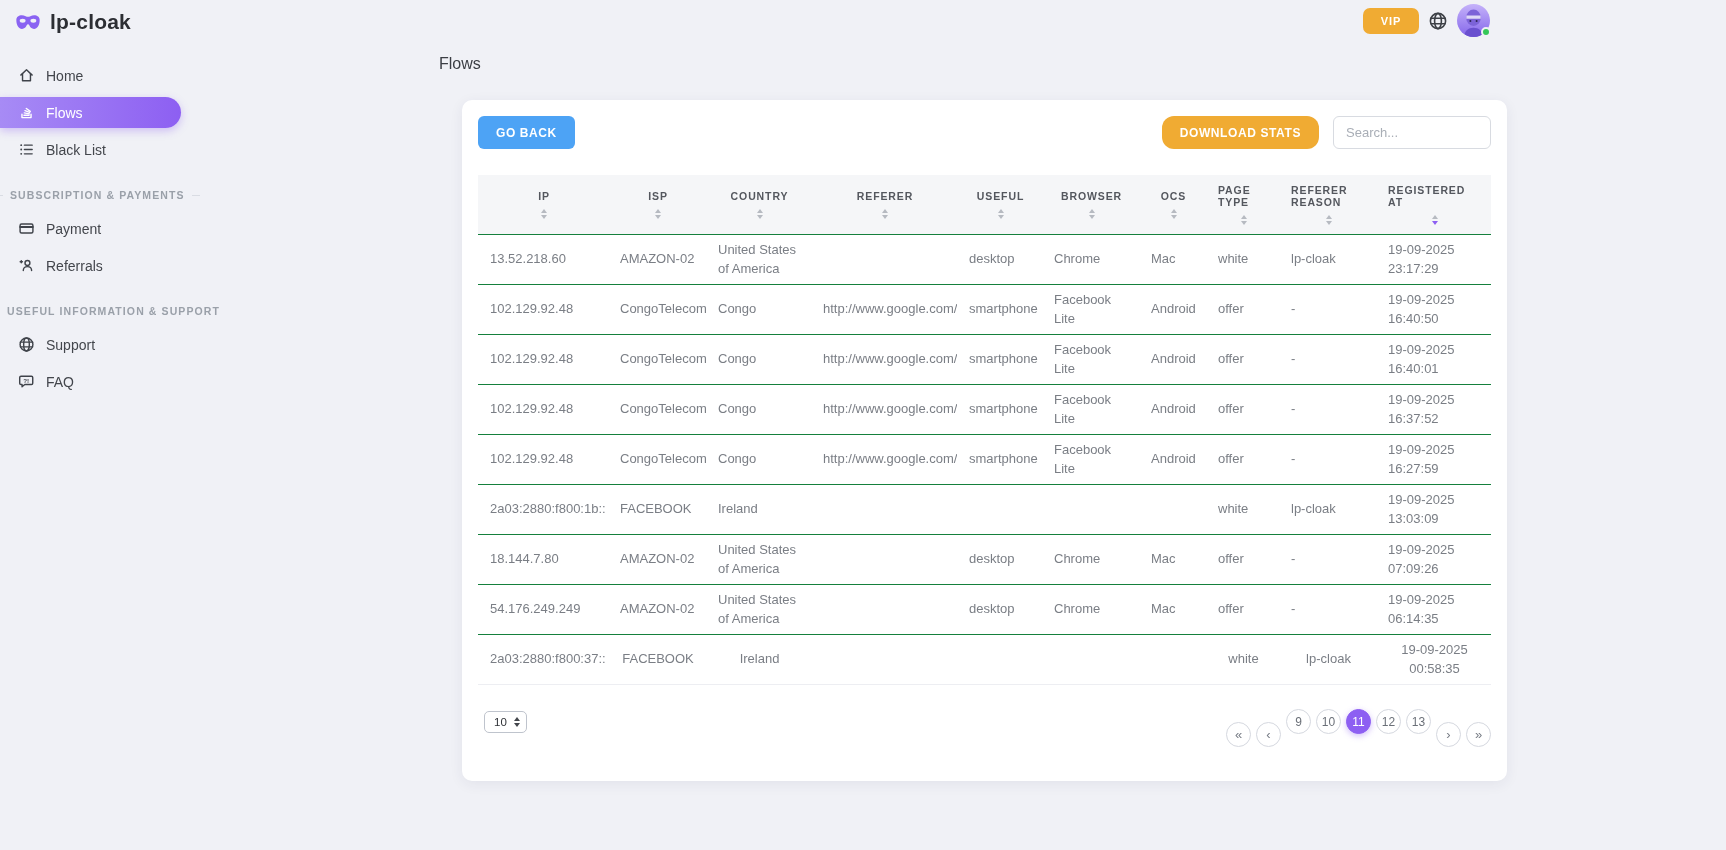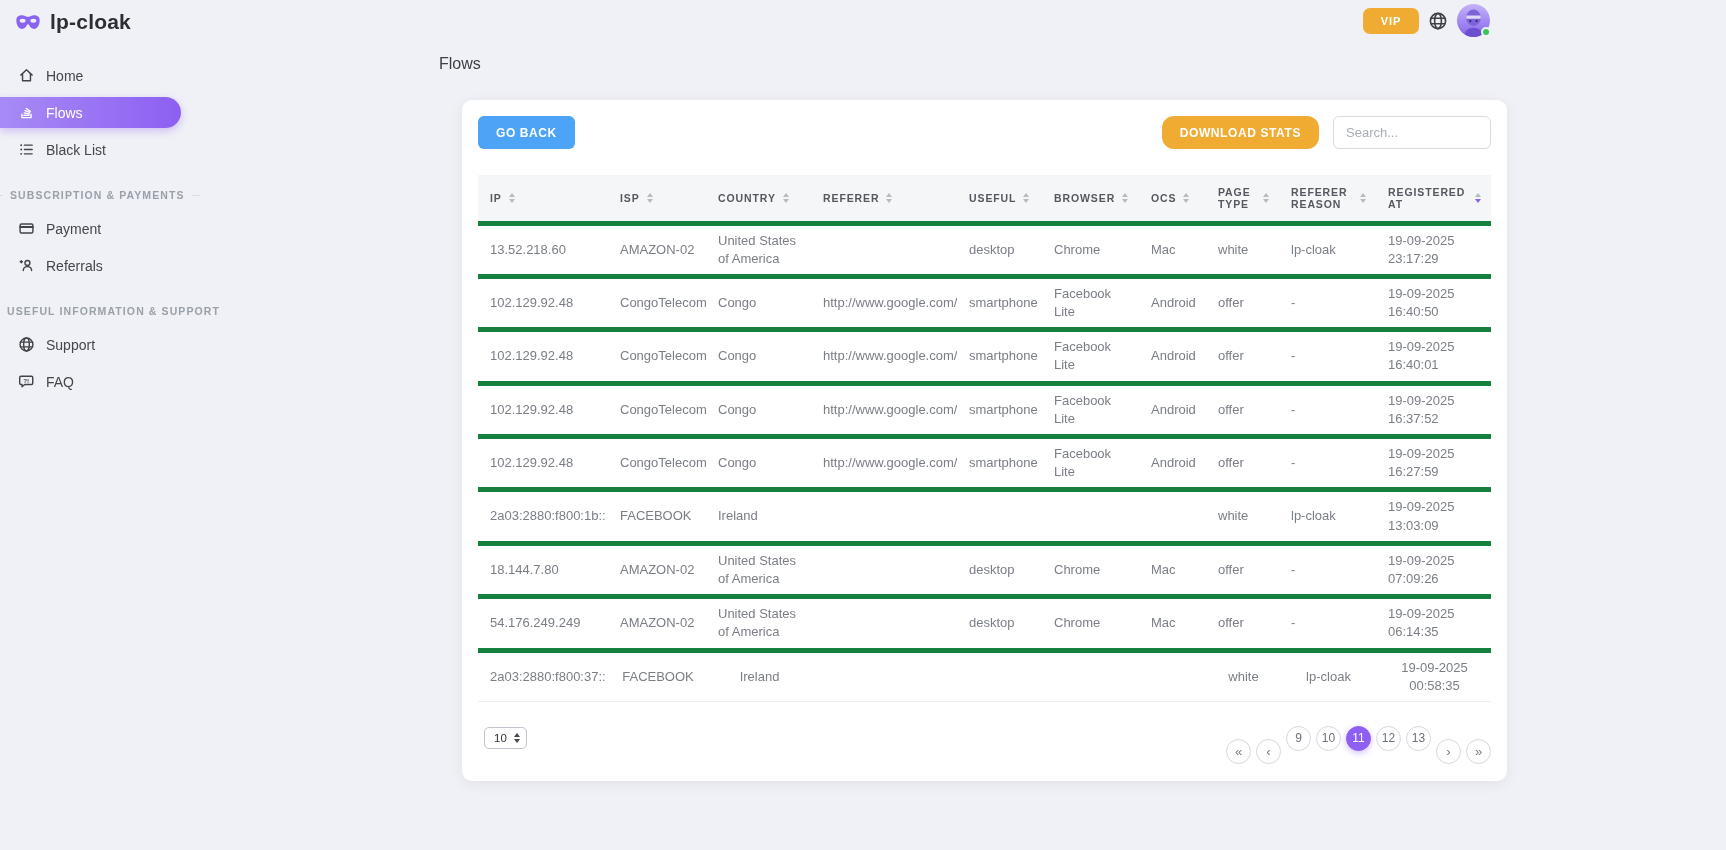--- a/index.html
+++ b/index.html
@@ -76,27 +76,27 @@
   .search-input::placeholder { color:#a9aeb6; }
 
   
   table { width:1013px; border-collapse:collapse; table-layout:fixed; }
   col.c1{width:130px} col.c2{width:98px} col.c3{width:105px} col.c4{width:146px} col.c5{width:85px}
   col.c6{width:97px} col.c7{width:67px} col.c8{width:73px} col.c9{width:97px} col.c10{width:115px}
   thead th {
     background:#f5f6f8; text-align:left; padding:9px 10px 9px 12px; height:48px;
     font-size:10.5px; font-weight:bold; letter-spacing:.9px; color:#54575e; cursor:pointer;
   }
-  .th-inner { display:flex; align-items:center; gap:7px; }
+  .th-inner { display:flex; align-items:center; gap:7px;flex-direction:column; }
   .sort { display:inline-flex; flex-direction:column; gap:2px; flex:0 0 auto; }
   .sort i { width:0; height:0; border-left:3.5px solid transparent; border-right:3.5px solid transparent; display:block; }
   .sort .up   { border-bottom:4px solid #b6bac1; }
   .sort .down { border-top:4px solid #b6bac1; }
   .sort.active .down { border-top-color:var(--accent-purple,#8d5ff2); }
-  tbody tr { height:50px; border-top:5px solid #15803d; }
+  tbody tr { height:50px; border-top:1px solid #15803d; }
   tbody tr:last-child { border-bottom:1px solid #edeef2;text-align:center; }
   tbody td {
     padding:6px 10px 6px 12px; font-size:13px; color:#7a7e85; line-height:1.4;
     overflow:hidden; vertical-align:middle;
   }
 
   
   .table-footer { display:flex; align-items:center; justify-content:space-between; padding:11px 0 0 6px; }
   .page-size {
     display:inline-flex; align-items:center; gap:7px;

